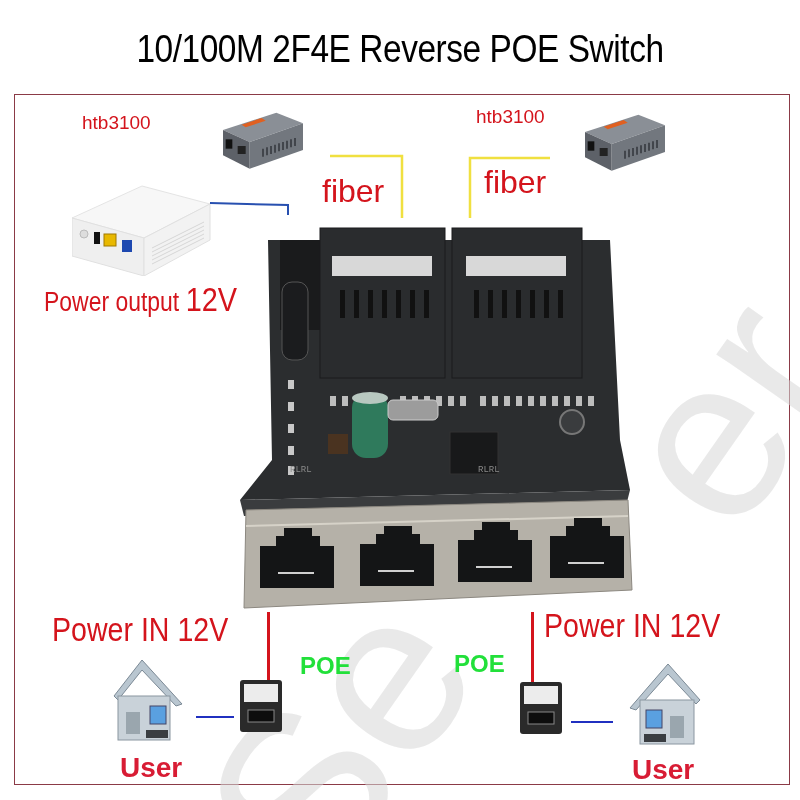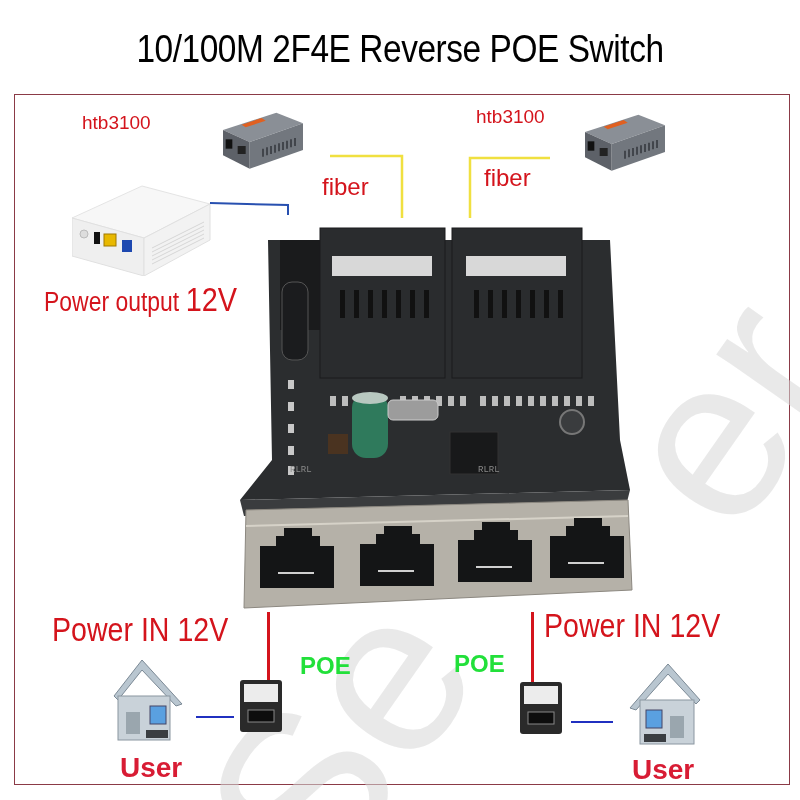--- a/index.html
+++ b/index.html
@@ -2,21 +2,21 @@
 <html><head>
 <meta charset="utf-8">
 <style>
   html,body{margin:0;padding:0;background:#ffffff;}
   body{width:800px;height:800px;position:relative;overflow:hidden;font-family:"Liberation Sans",sans-serif;}
   .abs{position:absolute;}
   .title{left:0;top:28px;width:800px;text-align:center;font-family:"Liberation Sans",sans-serif;font-size:38px;color:#000;letter-spacing:-0.5px;transform:scaleX(0.88);transform-origin:center;}
   .frame{left:14px;top:94px;width:776px;height:691px;border:1.5px solid #8b3a46;box-sizing:border-box;}
   .red-label{color:#d4141c;font-family:"Liberation Sans",sans-serif;}
   .htb{font-size:19px;}
-  .fiber{font-size:24px;}
+  .fiber{font-size:32px;}
   .pwr-out{font-size:27px;transform:scaleX(0.85);transform-origin:left;}
   .pwr-out .big{font-size:34px;}
   .pwr-in{font-size:34px;transform:scaleX(0.84);transform-origin:left;}
   .poe{color:#22e03a;font-weight:bold;font-size:24px;}
   .user{color:#d81c34;font-weight:bold;font-size:28px;}
   .watermark{font-size:230px;color:#d8d8d8;opacity:0.55;font-family:"Liberation Sans",sans-serif;transform:rotate(-55deg);transform-origin:left top;white-space:nowrap;}
 
   
   .mc{width:110px;height:60px;}
   

